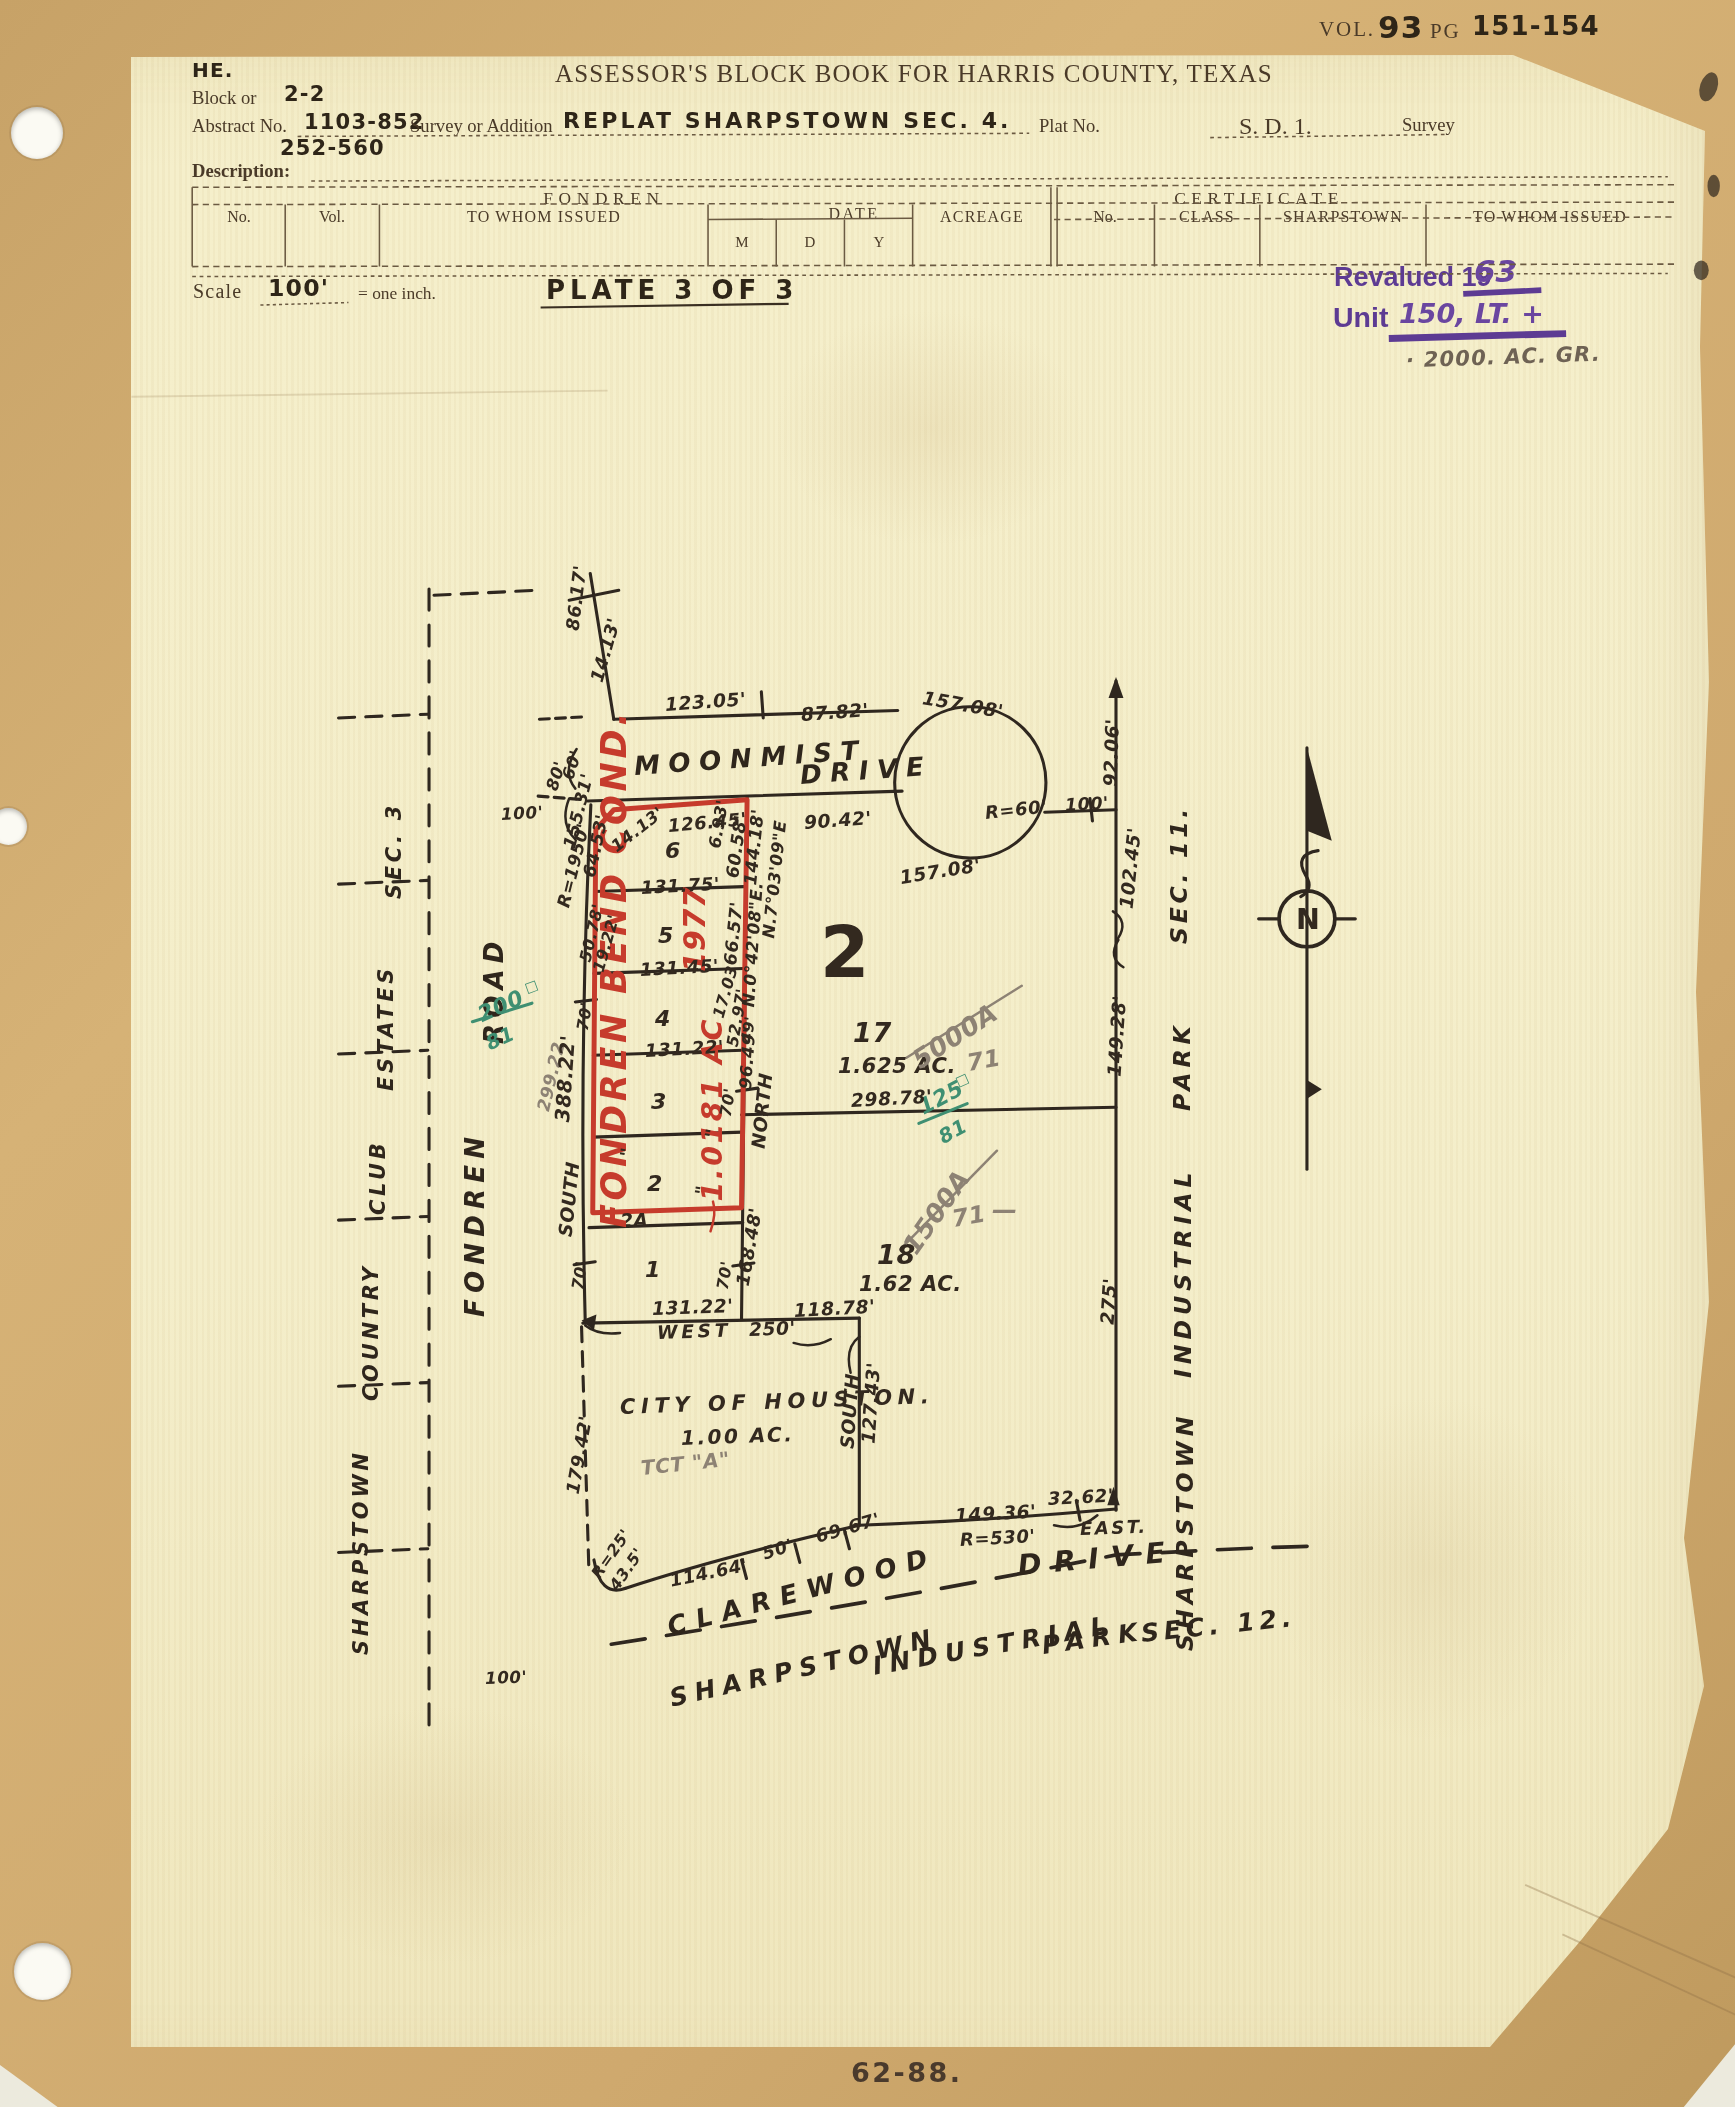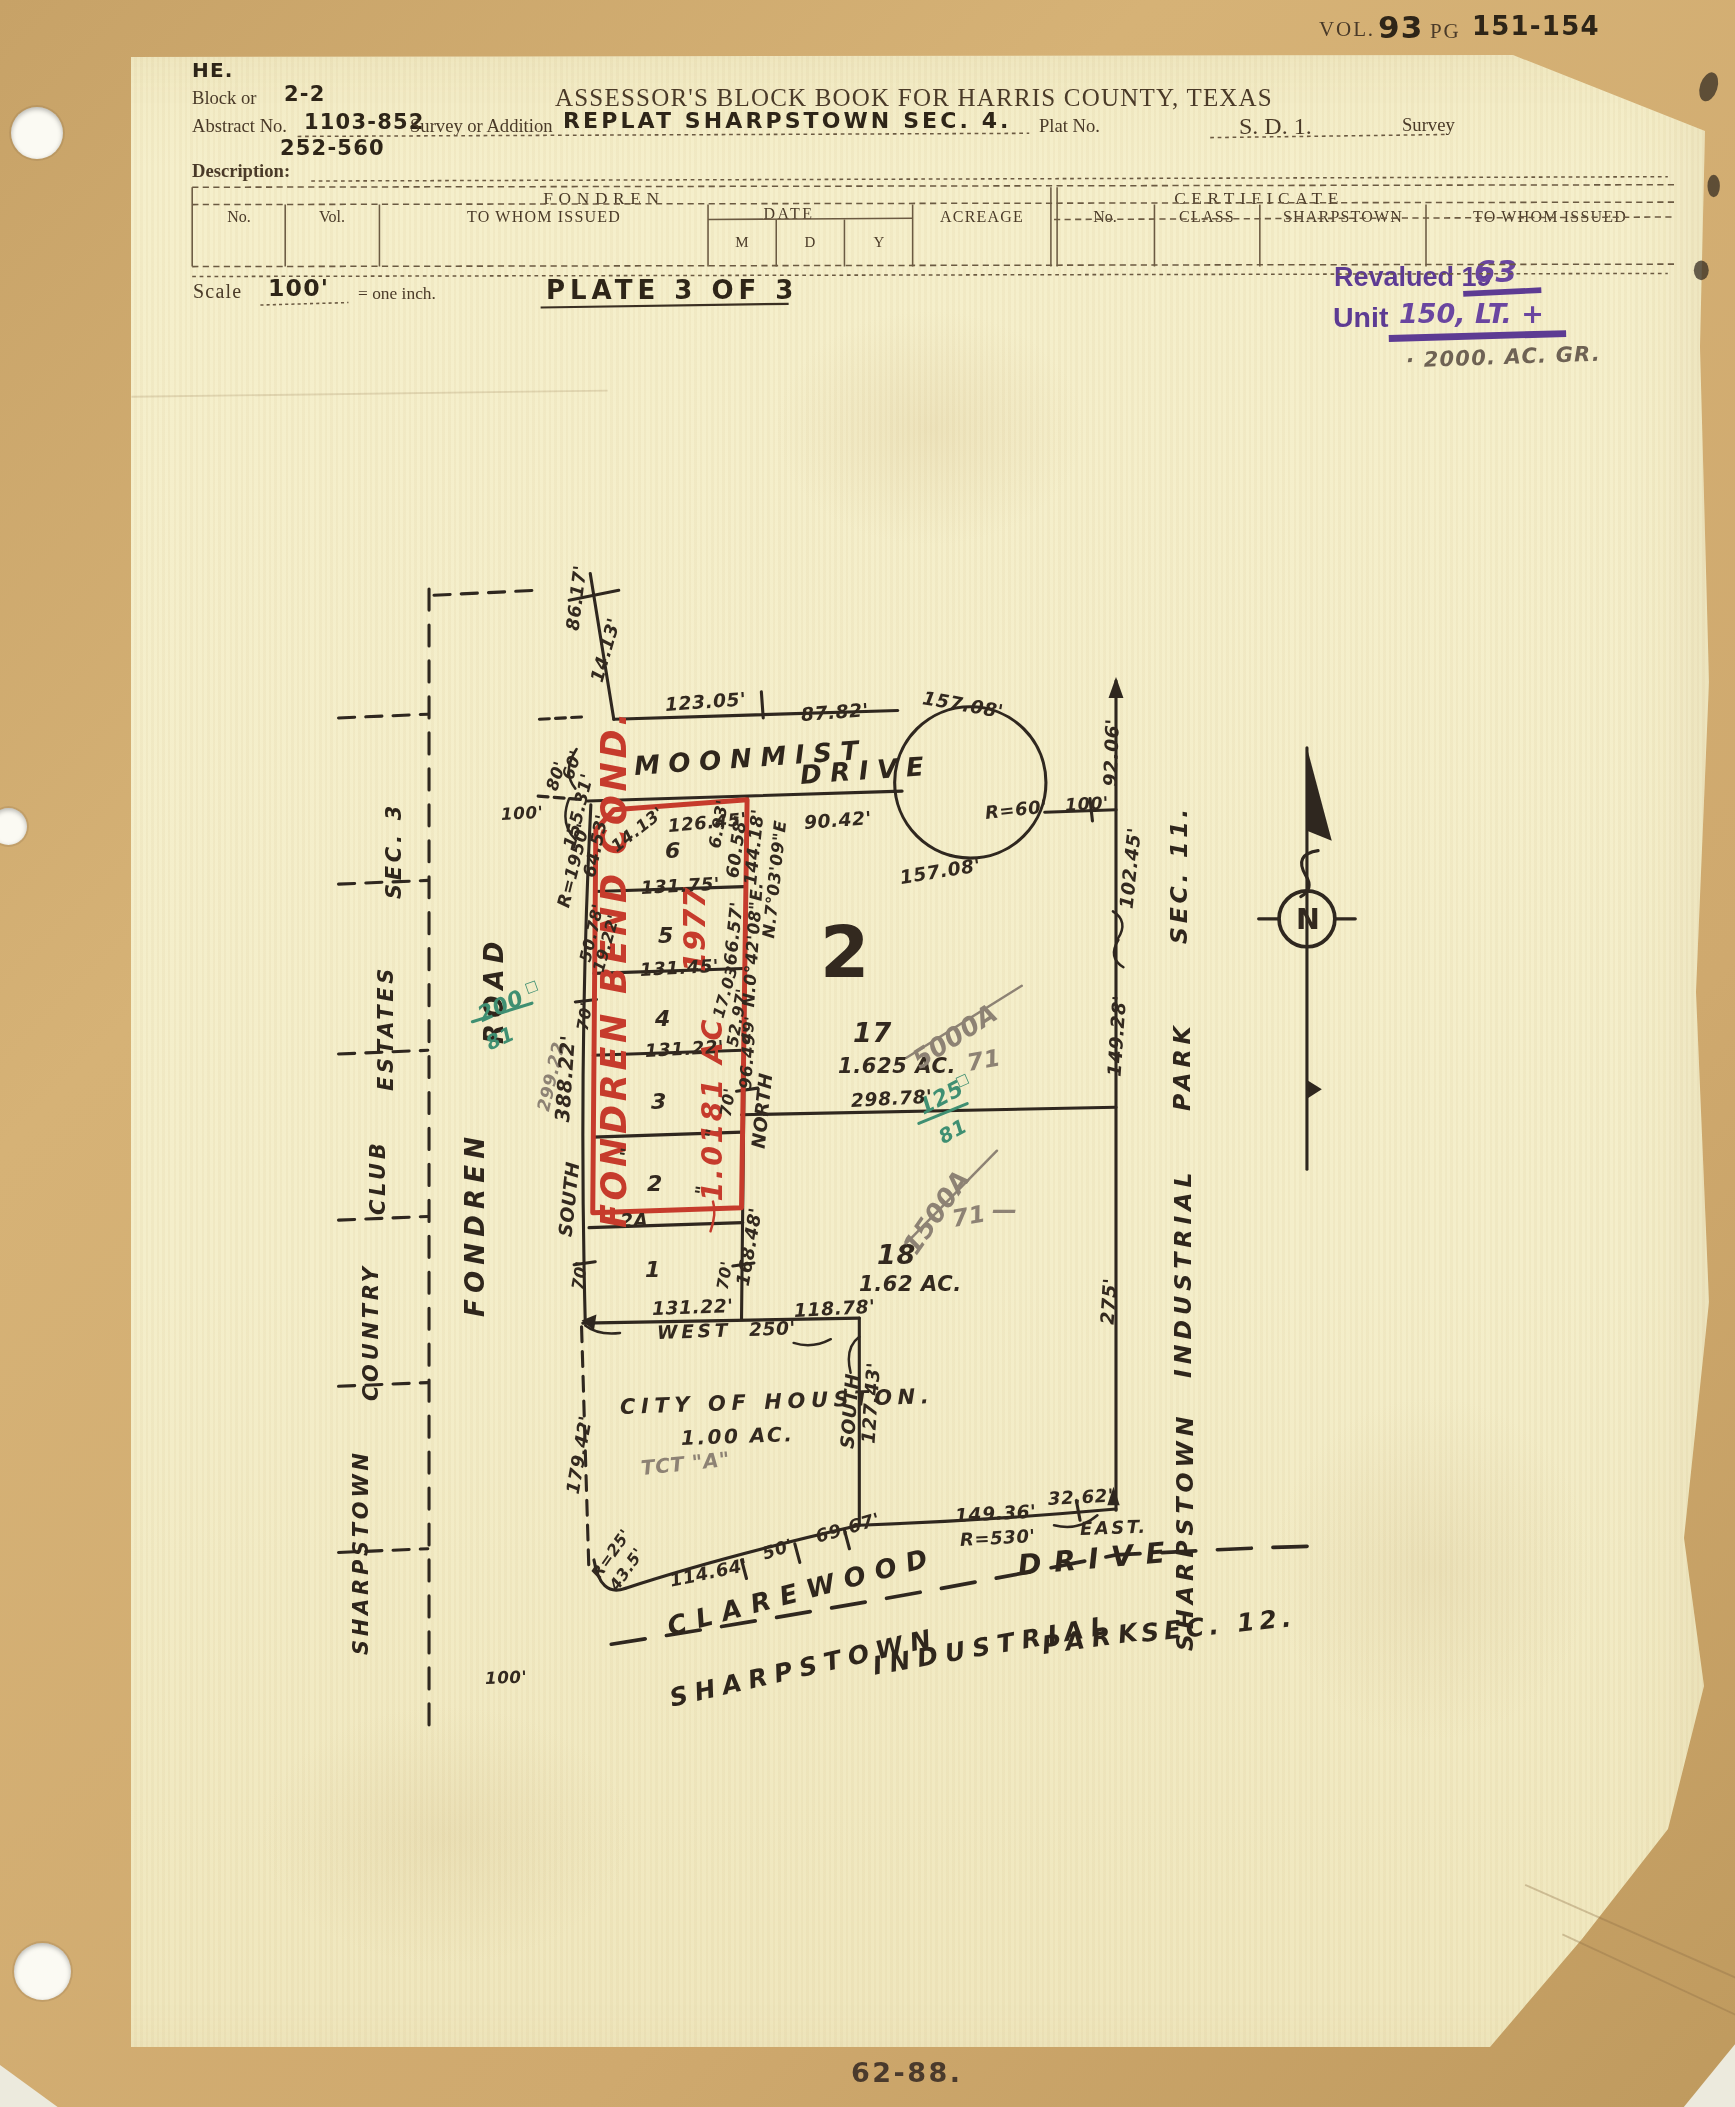--- a/index.html
+++ b/index.html
@@ -40,41 +40,41 @@
 <div class="page"></div>
 <div class="stain" style="left:775px;top:310px;width:310px;height:236px;background:radial-gradient(closest-side,rgba(190,155,95,.14),rgba(0,0,0,0));"></div>
 <div class="stain" style="left:260px;top:1705px;width:372px;height:260px;background:radial-gradient(closest-side,rgba(185,150,90,.12),rgba(0,0,0,0));"></div>
 <div class="stain" style="left:1271px;top:1395px;width:322px;height:347px;background:radial-gradient(closest-side,rgba(180,145,85,.12),rgba(0,0,0,0));"></div>
 
 <span class="serif" style="left:1319px;top:17.4px;font-size:21px;letter-spacing:1.9px;">VOL.</span>
 <span class="hand" style="left:1378px;top:8.7px;font-size:31px;">93</span>
 <span class="serif" style="left:1430px;top:18.6px;font-size:21px;letter-spacing:1.9px;">PG</span>
 <span class="hand" style="left:1472px;top:11px;font-size:26px;">151-154</span>
 
-<span class="serif" style="left:914px;top:60px;font-size:25px;letter-spacing:1.2px;transform:translateX(-50%);margin-top:24px;">ASSESSOR'S BLOCK BOOK FOR HARRIS COUNTY, TEXAS</span>
+<span class="serif" style="left:914px;top:60px;font-size:25px;letter-spacing:1.2px;transform:translateX(-50%);">ASSESSOR'S BLOCK BOOK FOR HARRIS COUNTY, TEXAS</span>
 
 <span class="hand" style="left:192px;top:58px;font-size:20px;">HE.</span>
 <span class="serif" style="left:192px;top:87px;font-size:18.6px;">Block or</span>
 <span class="hand" style="left:284px;top:82px;font-size:21px;">2-2</span>
 <span class="serif" style="left:192px;top:115px;font-size:18.6px;">Abstract No.</span>
 <span class="hand" style="left:304px;top:110px;font-size:21px;">1103-852</span>
 <span class="serif" style="left:410px;top:115px;font-size:18.6px;">Survey or Addition</span>
 <span class="hand" style="left:563px;top:108px;font-size:22px;letter-spacing:3.1px;">REPLAT  SHARPSTOWN  SEC. 4.</span>
 <span class="serif" style="left:1039px;top:115px;font-size:18.6px;">Plat No.</span>
 <span class="serif" style="left:1239px;top:113px;font-size:24px;">S. D. 1.</span>
 <span class="serif" style="left:1402px;top:114px;font-size:18.6px;">Survey</span>
 <span class="hand" style="left:280px;top:136px;font-size:21px;">252-560</span>
 <span class="serif" style="left:192px;top:160px;font-size:18.6px;font-weight:bold;">Description:</span>
 
 <span class="serif" style="left:604px;top:188px;font-size:17.4px;letter-spacing:5.6px;transform:translateX(-50%);">FONDREN</span>
 <span class="serif" style="left:1259px;top:188px;font-size:17.4px;letter-spacing:5.6px;transform:translateX(-50%);">CERTIFICATE</span>
 <span class="serif" style="left:239px;top:208px;font-size:16px;transform:translateX(-50%);">No.</span>
 <span class="serif" style="left:332px;top:208px;font-size:16px;transform:translateX(-50%);">Vol.</span>
 <span class="serif" style="left:544px;top:208px;font-size:16px;letter-spacing:1.2px;transform:translateX(-50%);">TO WHOM ISSUED</span>
-<span class="serif" style="left:789px;top:205px;font-size:16px;letter-spacing:2.5px;transform:translateX(-50%);">DATE</span>
+<span class="serif" style="left:854px;top:205px;font-size:16px;letter-spacing:2.5px;transform:translateX(-50%);">DATE</span>
 <span class="serif" style="left:742px;top:234px;font-size:15px;transform:translateX(-50%);">M</span>
 <span class="serif" style="left:810px;top:234px;font-size:15px;transform:translateX(-50%);">D</span>
 <span class="serif" style="left:879px;top:234px;font-size:15px;transform:translateX(-50%);">Y</span>
 <span class="serif" style="left:982px;top:208px;font-size:16px;letter-spacing:1.2px;transform:translateX(-50%);">ACREAGE</span>
 <span class="serif" style="left:1105px;top:208px;font-size:16px;transform:translateX(-50%);">No.</span>
 <span class="serif" style="left:1207px;top:208px;font-size:16px;letter-spacing:1.2px;transform:translateX(-50%);">CLASS</span>
 <span class="serif" style="left:1343px;top:208px;font-size:16px;letter-spacing:1.2px;transform:translateX(-50%);">SHARPSTOWN</span>
 <span class="serif" style="left:1550px;top:208px;font-size:16px;letter-spacing:1.2px;transform:translateX(-50%);">TO WHOM ISSUED</span>
 
 <span class="serif" style="left:193px;top:280px;font-size:20px;letter-spacing:1.2px;">Scale</span>

